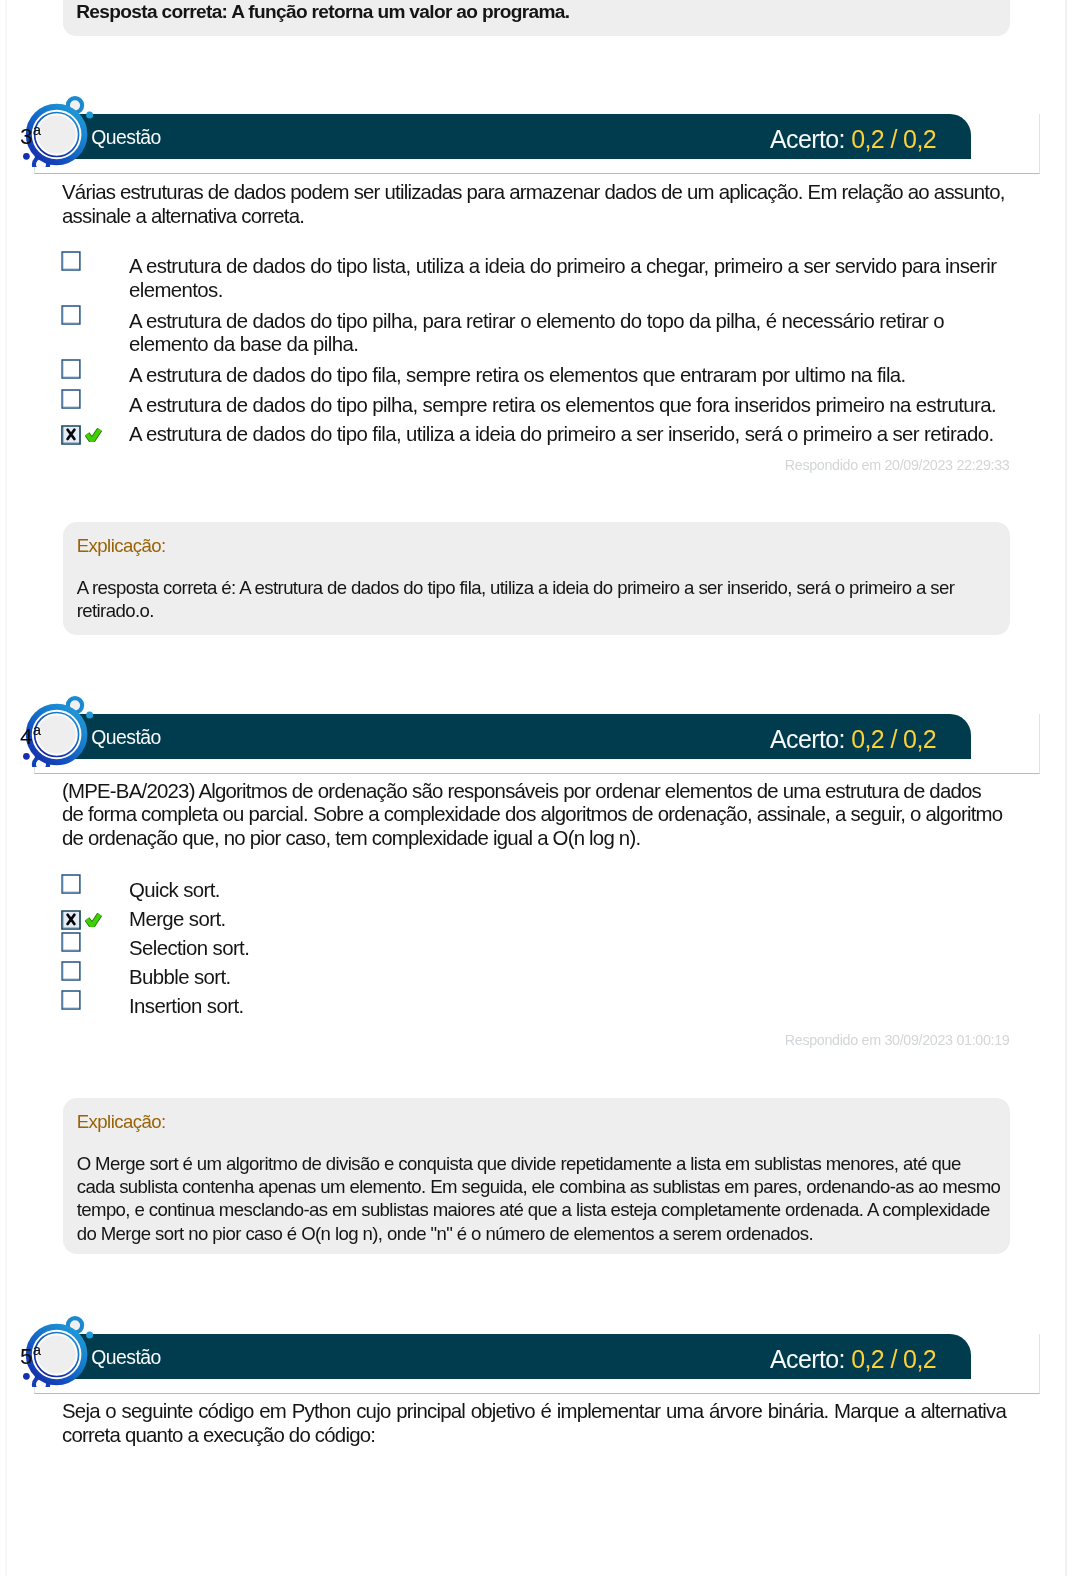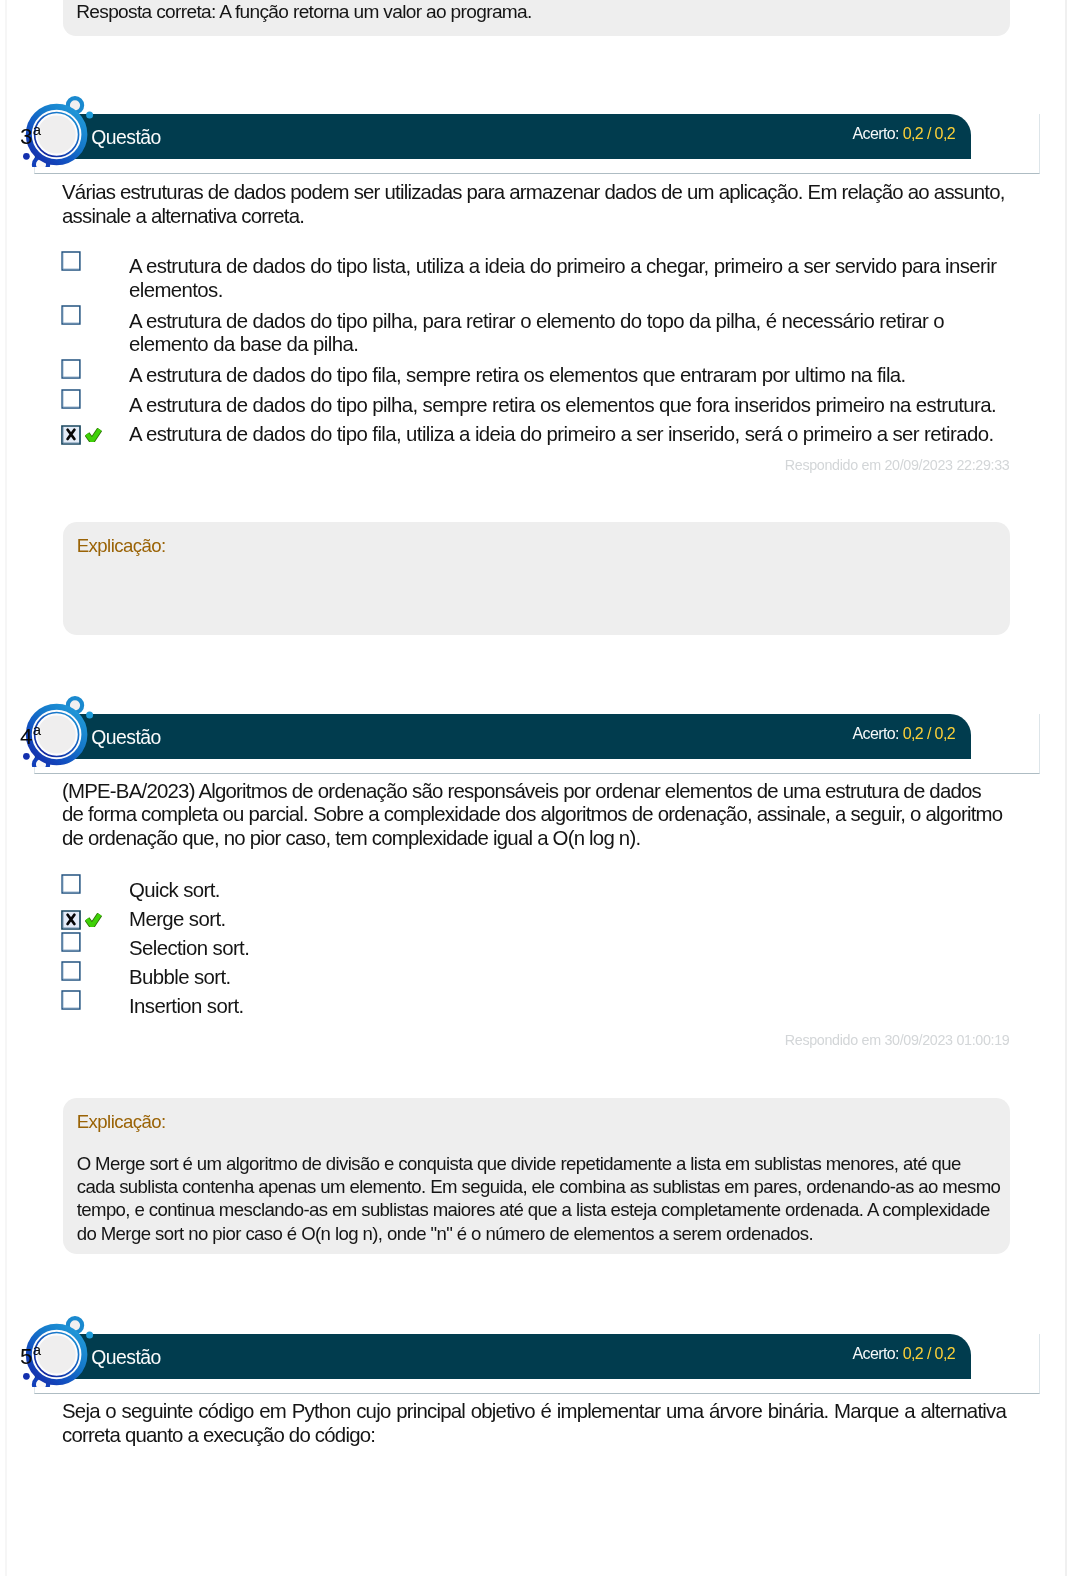--- a/index.html
+++ b/index.html
@@ -5,28 +5,28 @@
   html,body{margin:0;padding:0;}
   body{width:1073px;height:1576px;background:#ffffff;-webkit-font-smoothing:antialiased;
        font-family:"Liberation Sans",sans-serif;overflow:hidden;}
   .page{position:absolute;left:0;top:0;width:1073px;height:1576px;background:#fff;overflow:hidden;}
   .vline-l{position:absolute;left:4.5px;top:0;width:2.5px;height:1576px;background:#f6f6f6;}
   .vline-r{position:absolute;left:1065px;top:0;width:2px;height:1576px;background:#f0f0f0;}
 
   .topbox{position:absolute;left:63px;top:-60px;width:947px;height:96px;
           background:#eeeeee;border-radius:0 0 13px 13px;}
   .topbox .txt{position:absolute;left:13.2px;top:60.5px;font-size:19.1px;letter-spacing:-0.66px;
-               color:#151515;white-space:nowrap;}
+               color:#151515;white-space:nowrap;font-weight:bold;}
 
   .qcard{position:absolute;left:34px;width:1004px;
          border-left:1.2px solid #dde5e9;border-right:1.2px solid #dde5e9;border-bottom:1.4px solid #aebcc3;background:transparent;}
   .qhead{position:absolute;left:34px;width:937px;height:45px;
          background:#013c4e;border-radius:0 21px 0 0;}
   .qhead .word{position:absolute;left:57.3px;top:12px;font-size:19.4px;letter-spacing:-0.55px;color:#fbfbfb;}
-  .qhead .score{position:absolute;right:16px;top:11px;font-size:16px;letter-spacing:-0.62px;color:#f7f9fa;white-space:nowrap;}
+  .qhead .score{position:absolute;right:35px;top:11px;font-size:25px;letter-spacing:-0.62px;color:#f7f9fa;white-space:nowrap;}
   .qhead .score .v{color:#fdd138;font-weight:400;}
   .qhead .score .s{color:#fdd138;font-weight:400;}
 
   .badge{position:absolute;left:20px;width:96px;height:80px;}
   .badge .num{position:absolute;left:0;top:27px;width:72.5px;height:30px;
               font-size:22.6px;letter-spacing:-0.5px;color:#0a0a0a;line-height:30px;}
   .badge .num .inner{display:inline-block;}
   .badge .num .sup{font-size:0.66em;position:relative;top:-0.60em;left:0.6px;letter-spacing:0;}
 
   .qtext{position:absolute;left:62px;width:944px;font-size:20.4px;letter-spacing:-0.78px;
@@ -131,20 +131,21 @@
     </svg></span>
           <span class="okw"><svg width="17" height="14" viewBox="0 0 17 14">
       <path d="M2.0 6.1 L7.0 13.0 L14.7 1.4" stroke="#2f7208" stroke-width="5.9" fill="none" stroke-linejoin="miter" stroke-linecap="butt"></path>
       <path d="M2.0 6.1 L7.0 13.0 L14.7 1.4" stroke="#3fd108" stroke-width="4.2" fill="none" stroke-linejoin="miter" stroke-linecap="butt"></path>
     </svg></span>
           <span class="lbl">A estrutura de dados do tipo fila, utiliza a ideia do primeiro a ser inserido, será o primeiro a ser retirado.</span>
         </div>
         <div class="answered" style="top:457px">Respondido em 20/09/2023 22:29:33</div>
         <div class="expbox" style="top:522px;height:113px">
           <div class="lab">Explicação:</div>
+          <div class="body">A resposta correta é: A estrutura de dados do tipo fila, utiliza a ideia do primeiro a ser inserido, será o primeiro a ser retirado.o.</div>
         </div>
       </div>
       <div class="qblock">
         <div class="qhead" style="top:714px">
           <span class="word">Questão</span>
           <span class="score"><span>Acerto:</span> <span class="v">0,2</span> <span class="s">/</span> <span class="v">0,2</span></span>
         </div>
         <div class="qcard" style="top:714px;height:58.7px"></div>
         <div class="badge" style="top:695px"><svg class="bsvg" width="96" height="80" viewBox="0 0 96 80">
             <defs>

